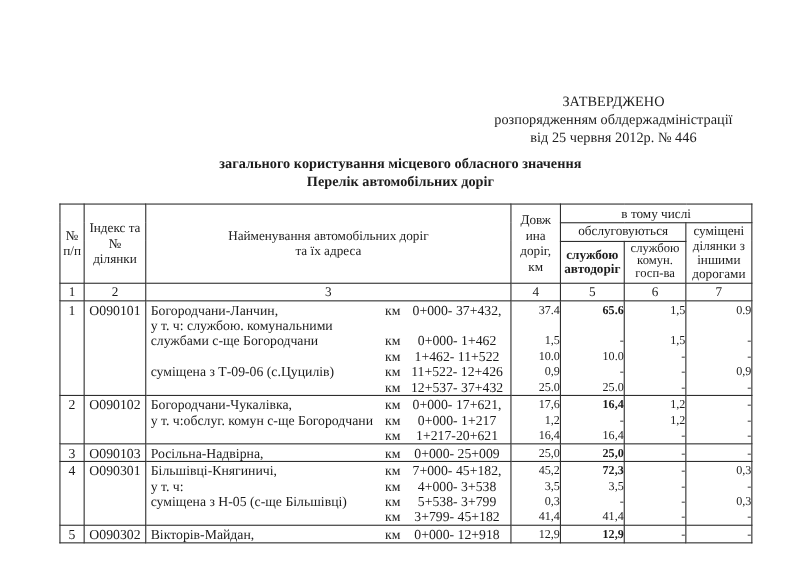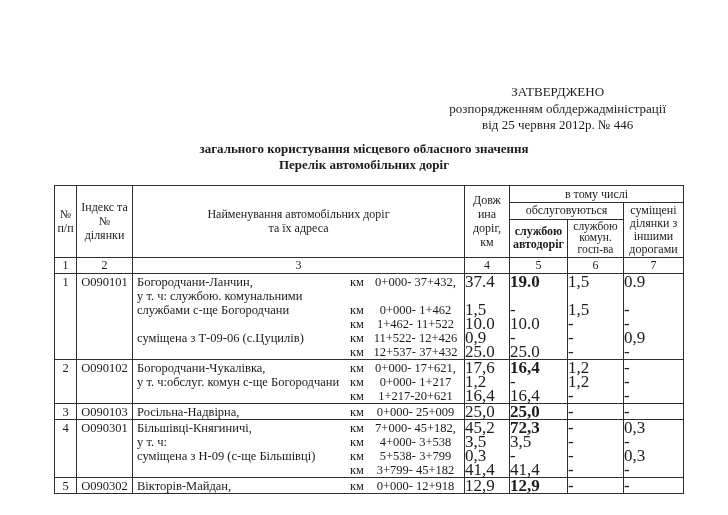--- a/index.html
+++ b/index.html
@@ -34,21 +34,21 @@
   tr.nums td {
     text-align:center; font-size:12px; height:16px;
     line-height:15px; padding:0;
   }
   tr.data td { vertical-align:top; padding:1px 0 0 0; }
   td.cnum, td.cidx { text-align:center; font-size:12.5px; line-height:14px; }
   .line { display:flex; height:14px; line-height:14px; font-size:12.5px; }
   .nm  { flex:1 1 auto; padding-left:4px; white-space:nowrap; overflow:hidden; }
   .kml { flex:0 0 22px; }
   .rng { flex:0 0 92px; text-align:center; padding-right:5px; white-space:nowrap; }
-  .val { height:14px; line-height:14px; font-size:17px; text-align:left; }
+  .val { height:14px; line-height:14px; font-size:11px; text-align:right; }
   .b   { font-weight:bold; }
 </style>
 </head>
 <body>
 
 <div class="page">
 
   <div class="approval">
     <div>ЗАТВЕРДЖЕНО</div>
     <div>розпорядженням облдержадміністрації</div>
@@ -146,21 +146,21 @@
         </td>
         <td>
           <div class="val">37.4</div>
           <div class="val"></div>
           <div class="val">1,5</div>
           <div class="val">10.0</div>
           <div class="val">0,9</div>
           <div class="val">25.0</div>
         </td>
         <td>
-          <div class="val b">19.0</div>
+          <div class="val b">65.6</div>
           <div class="val"></div>
           <div class="val">-</div>
           <div class="val">10.0</div>
           <div class="val">-</div>
           <div class="val">25.0</div>
         </td>
         <td>
           <div class="val">1,5</div>
           <div class="val"></div>
           <div class="val">1,5</div>
@@ -252,21 +252,21 @@
               <span class="nm">Більшівці-Княгиничі,</span>
               <span class="kml">км</span>
               <span class="rng">7+000- 45+182,</span>
             </div>
           <div class="line">
               <span class="nm">у т. ч:</span>
               <span class="kml">км</span>
               <span class="rng">4+000- 3+538</span>
             </div>
           <div class="line">
-              <span class="nm">суміщена з Н-09 (с-ще Більшівці)</span>
+              <span class="nm">суміщена з Н-05 (с-ще Більшівці)</span>
               <span class="kml">км</span>
               <span class="rng">5+538- 3+799</span>
             </div>
           <div class="line">
               <span class="nm"></span>
               <span class="kml">км</span>
               <span class="rng">3+799- 45+182</span>
             </div>
         </td>
         <td>

